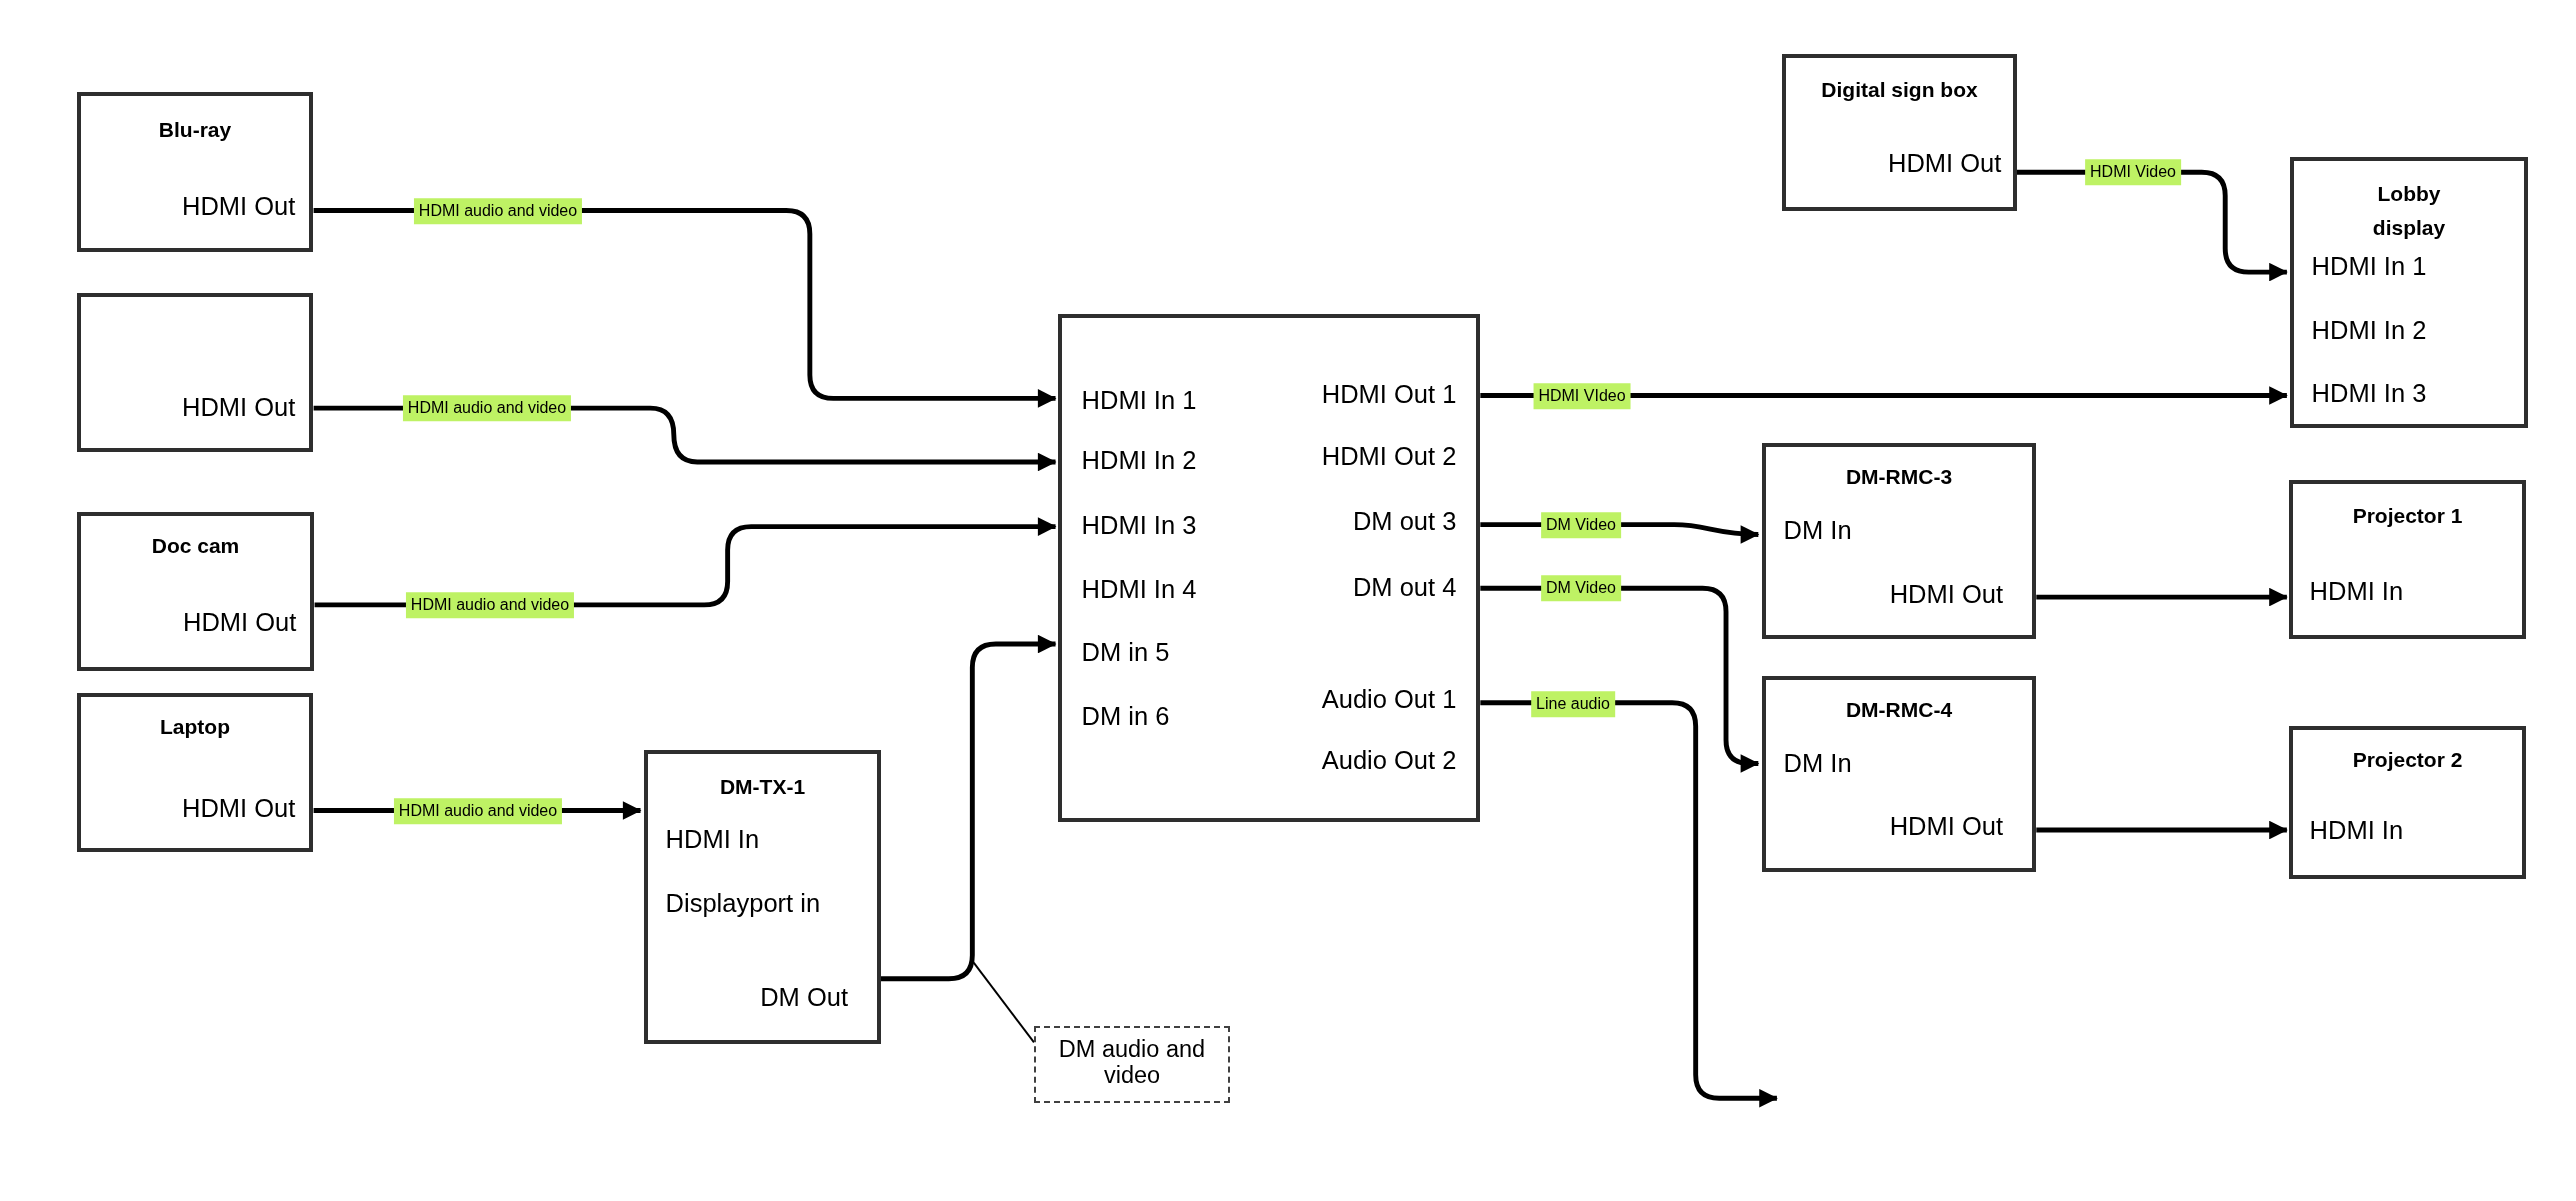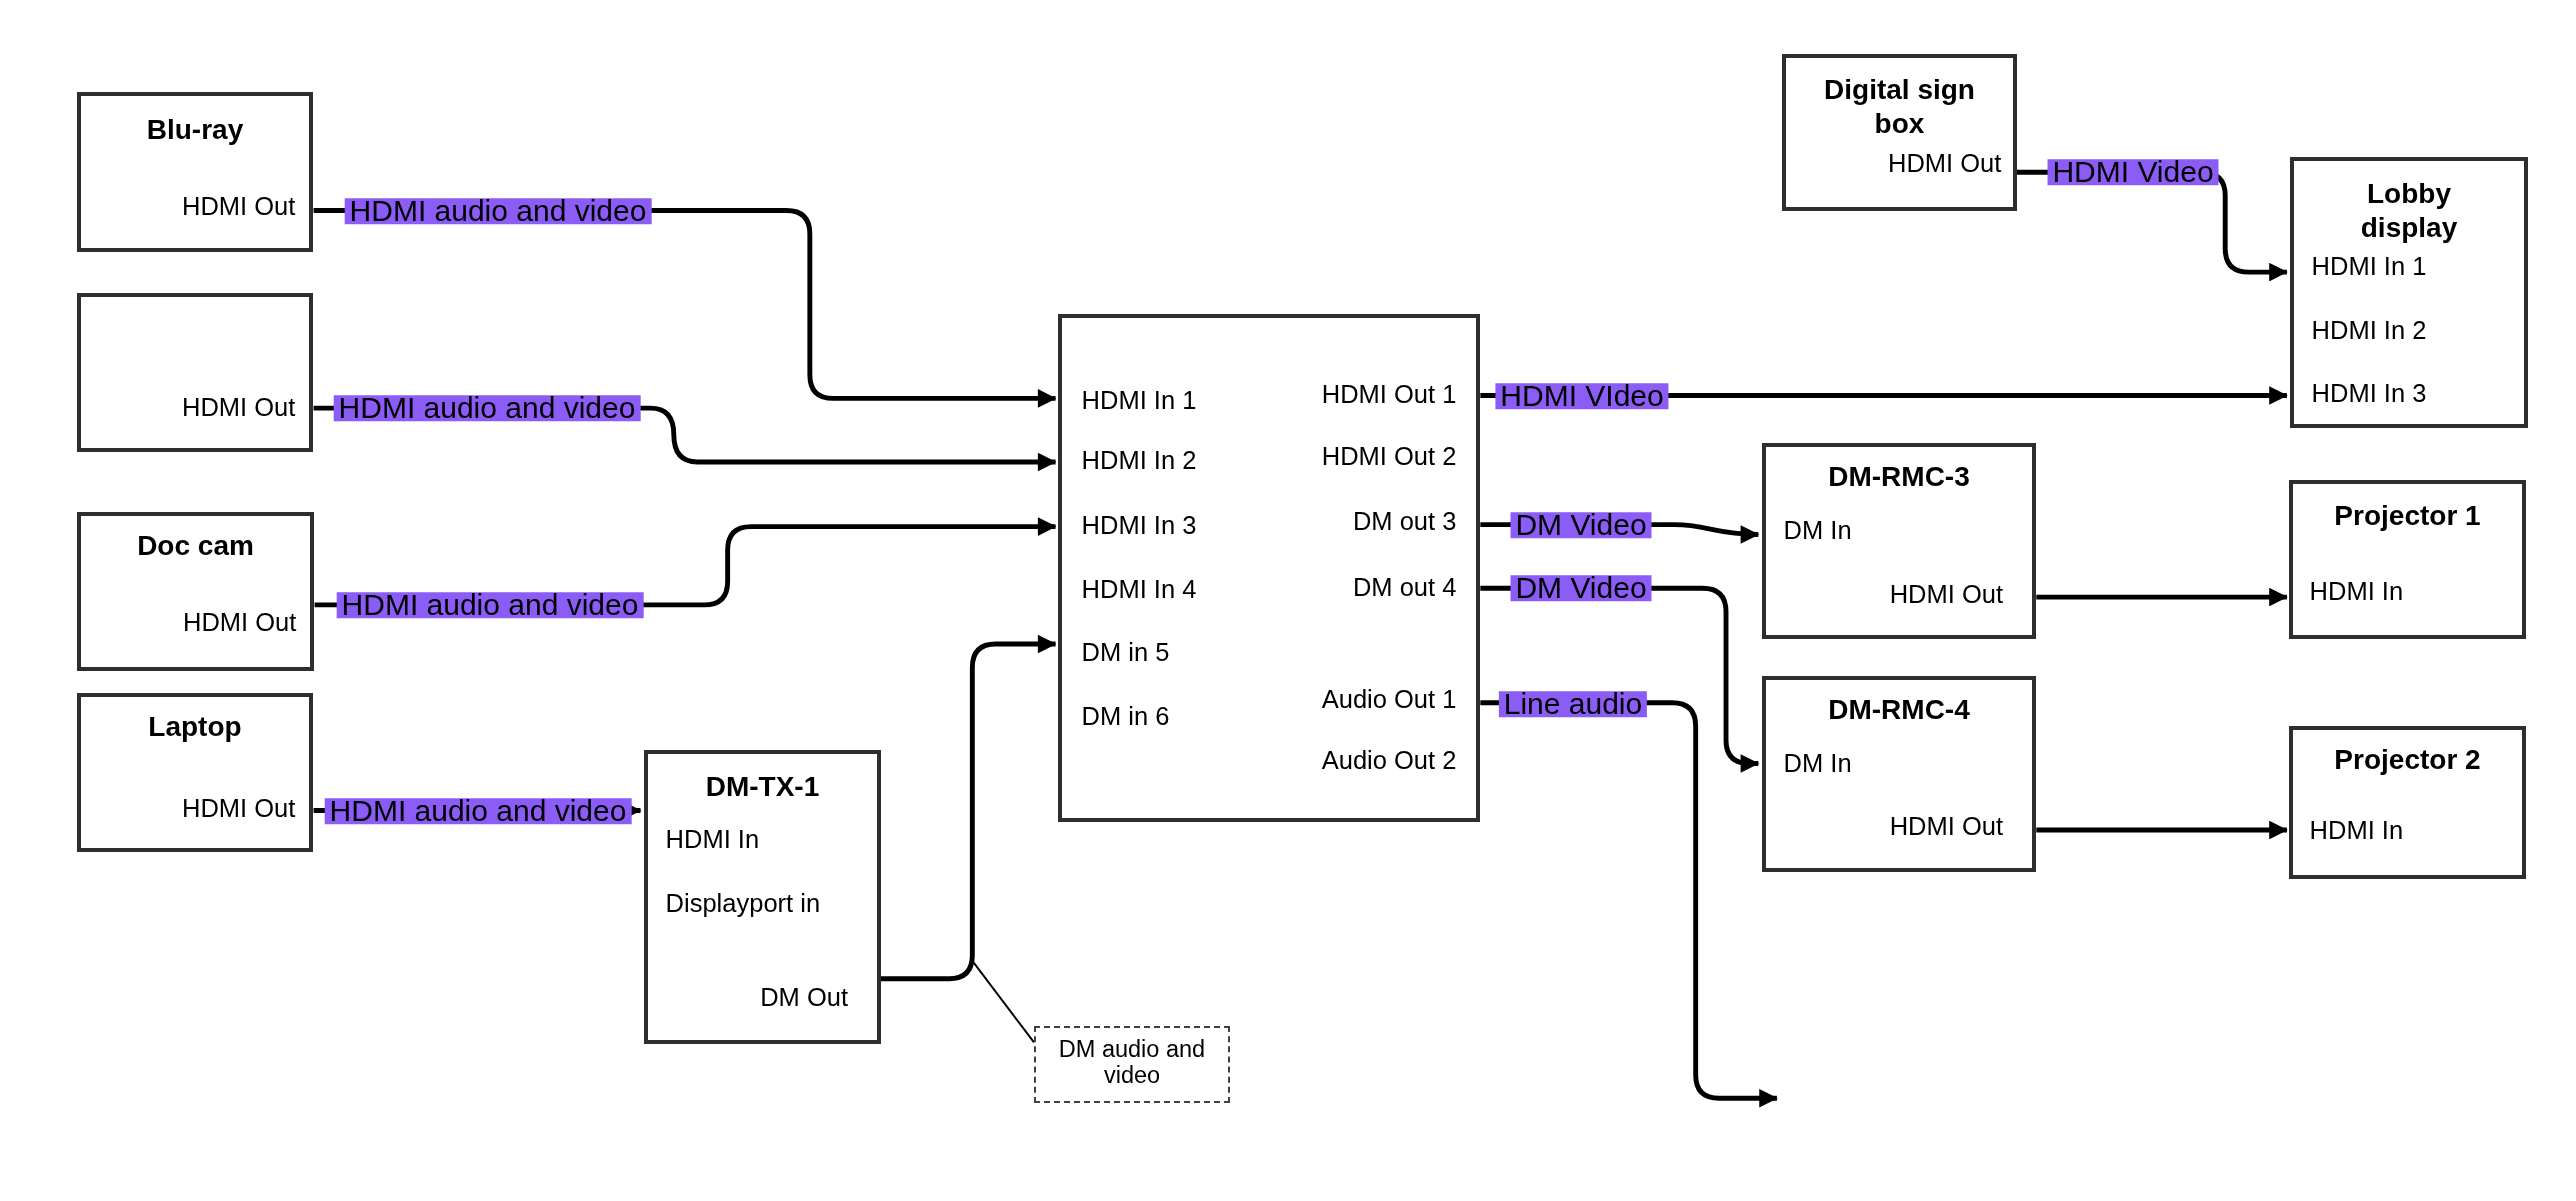--- a/index.html
+++ b/index.html
@@ -20,37 +20,37 @@
   .node {
     position: absolute;
     background: #ffffff;
     border: 4.9px solid #2e2e2e;
     box-sizing: border-box;
   }
   .title {
     position: absolute;
     left: 0; right: 0;
     text-align: center;
-    font-size: 28px;
+    font-size: 21px;
     line-height: 34px;
     font-weight: bold;
     white-space: normal;
   }
   .port {
     position: absolute;
     font-size: 25.5px;
     line-height: 27.4px;
     white-space: nowrap;
   }
   .edge-label {
     position: absolute;
     transform: translate(-50%, -50%);
-    background: #8b5cf6;
+    background: #bef264;
     padding: 0 4.9px;
-    font-size: 30px;
+    font-size: 16px;
     line-height: 25.5px;
     white-space: nowrap;
   }
   .note {
     position: absolute;
     border: 2px dashed #404040;
     background: #ffffff;
     box-sizing: border-box;
     text-align: center;
     font-size: 23.5px;

